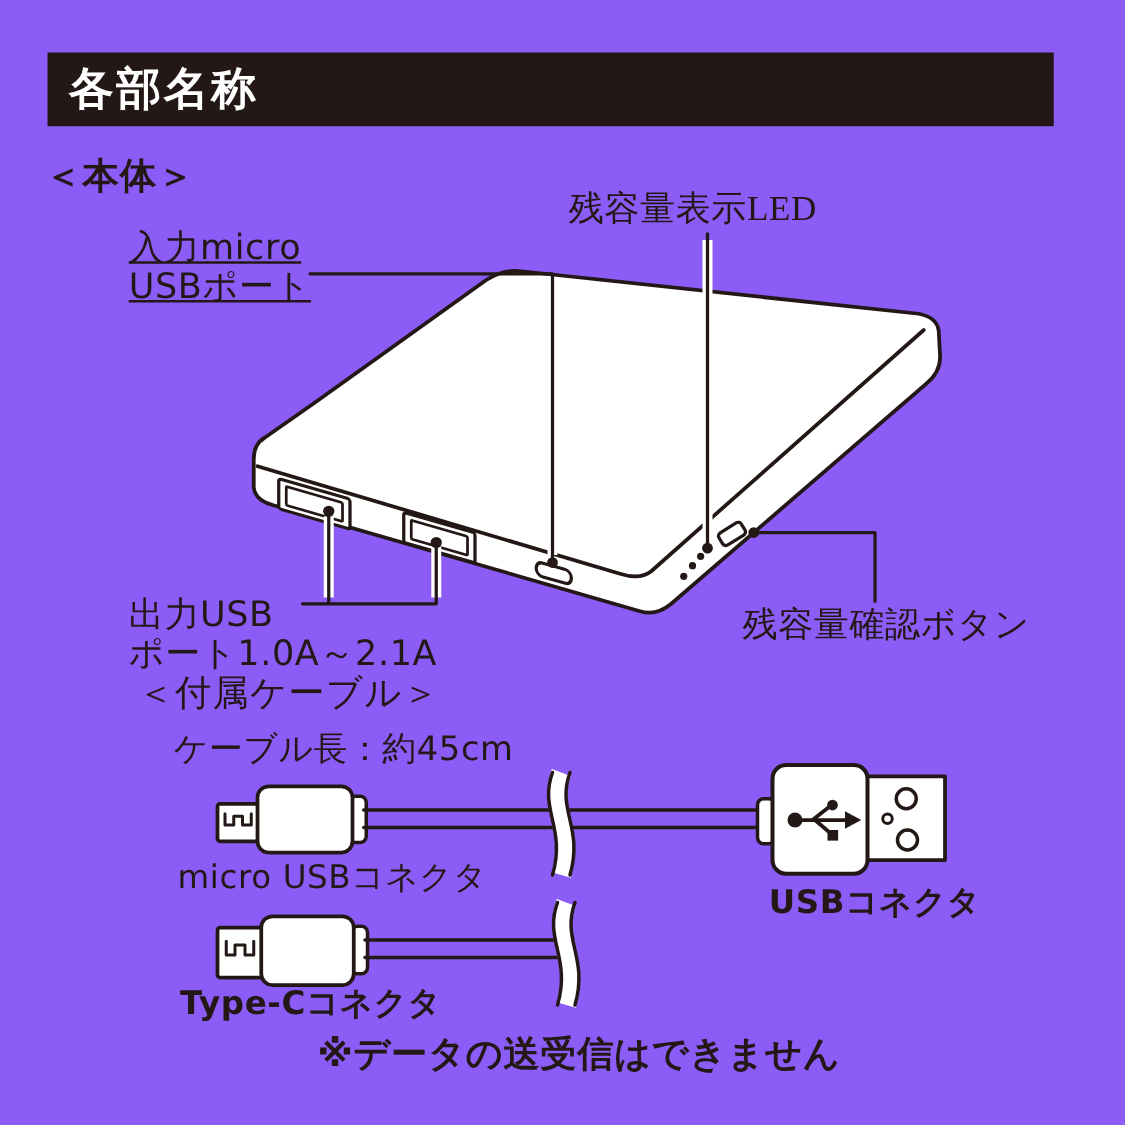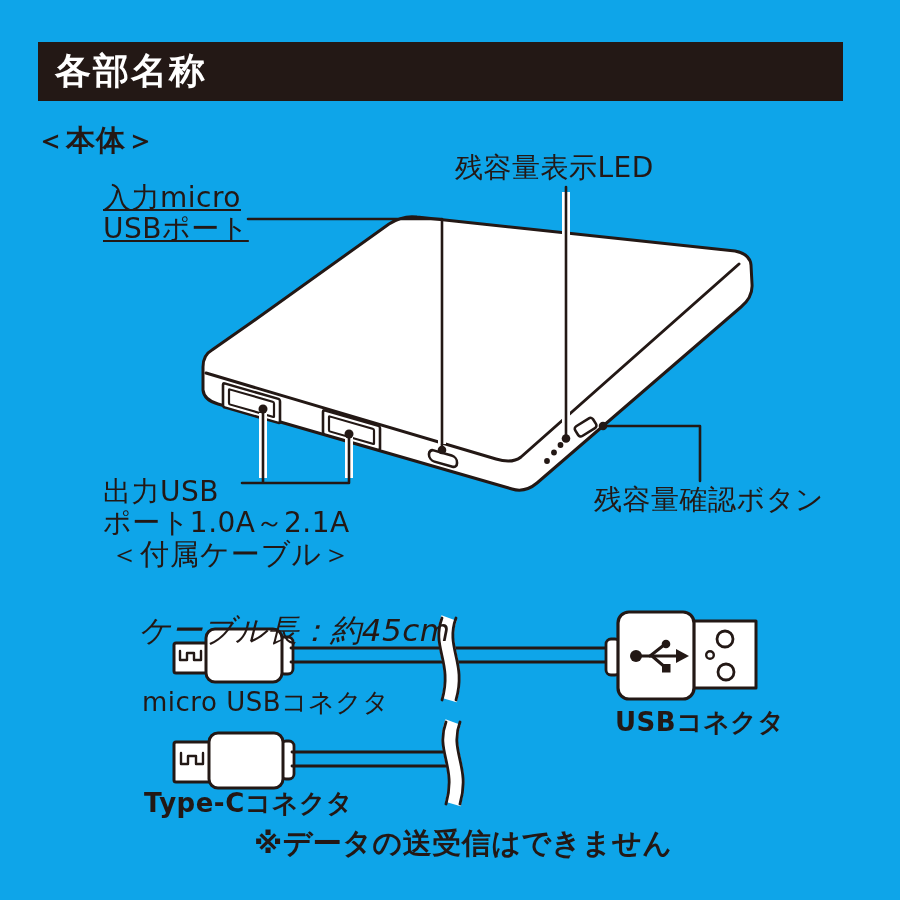--- a/index.html
+++ b/index.html
@@ -1,37 +1,37 @@
 <!DOCTYPE html>
 <html style="--ink: #231815;"><head>
 <meta charset="utf-8">
 <style>
   :root { --ink: #231815; }
   html,body { margin:0; padding:0; background:#fff; }
   #stage {
-    position:relative; width:900px; height:900px; background:#0ea5e9;
+    position:relative; width:900px; height:900px; background:#8b5cf6;
     font-family:"DejaVu Sans","Liberation Sans",sans-serif;
     color:var(--ink); overflow:hidden;
   }
   #art { position:absolute; left:0; top:0; }
   .lbl { position:absolute; line-height:1.12; letter-spacing:0.5px; white-space:nowrap; }
   .header-bar {
     position:absolute; left:38px; top:42px; width:805px; height:59px;
     background:var(--ink); display:flex; align-items:center;
   }
   .header-title { color:#fff; font-size:36px; font-weight:700; padding-left:17px; letter-spacing:2px; }
   .h-body   { left:36px;  top:124px; font-size:29px; font-weight:600; letter-spacing:1px; }
   .l-input  { left:103px; top:182px; font-size:28px; font-weight:500; }
   .l-input span { display:block;text-decoration:underline; }
-  .l-led    { left:455px; top:152px; font-size:28px; font-weight:500; }
+  .l-led    { left:455px; top:152px; font-size:28px; font-weight:500;font-family:Liberation Serif, serif; }
   .l-output { left:103px; top:476px; font-size:28px; font-weight:500; }
   .l-output span { display:block; }
   .l-check  { left:594px; top:484px; font-size:28px; font-weight:500; }
   .h-cable  { left:110px; top:538px; font-size:29px; font-weight:400; letter-spacing:1px; }
-  .l-length { left:139px; top:613px; font-size:31px; font-weight:500;font-style:italic; }
+  .l-length { left:139px; top:585px; font-size:27px; font-weight:500; }
   .l-microc { left:142px; top:688px; font-size:26px; font-weight:500; }
   .l-usbc   { left:615px; top:708px; font-size:26px; font-weight:700; }
   .l-typec  { left:144px; top:789px; font-size:26px; font-weight:700; }
   .l-note   { left:254px; top:827px; font-size:29px; font-weight:600; }
 </style>
 </head>
 <body>
 
 <div id="stage">
 

